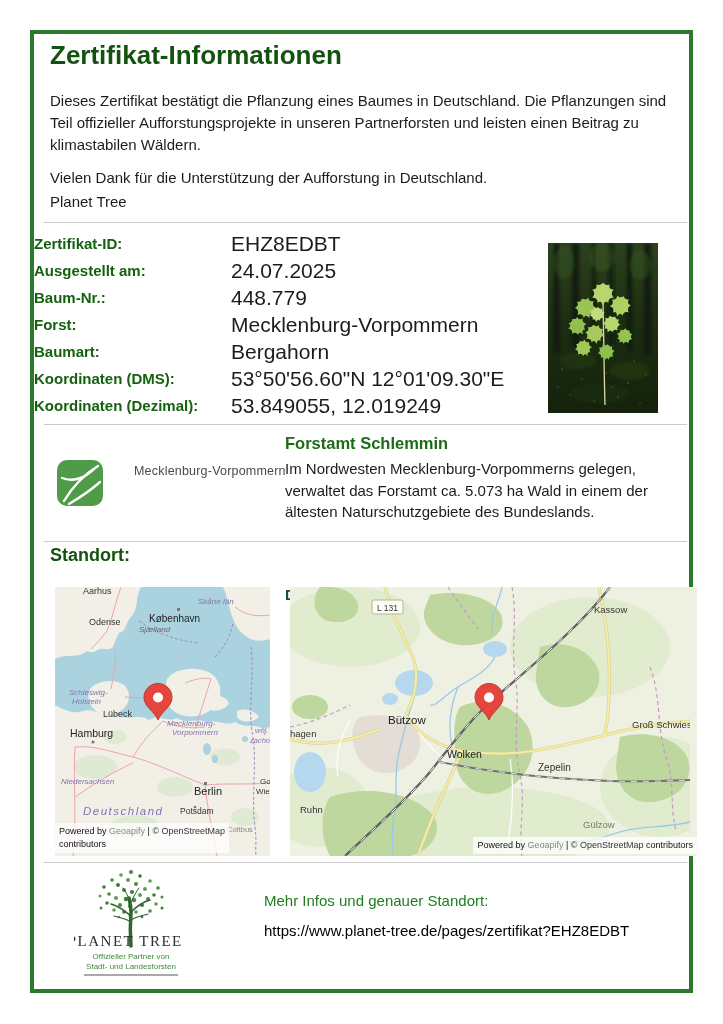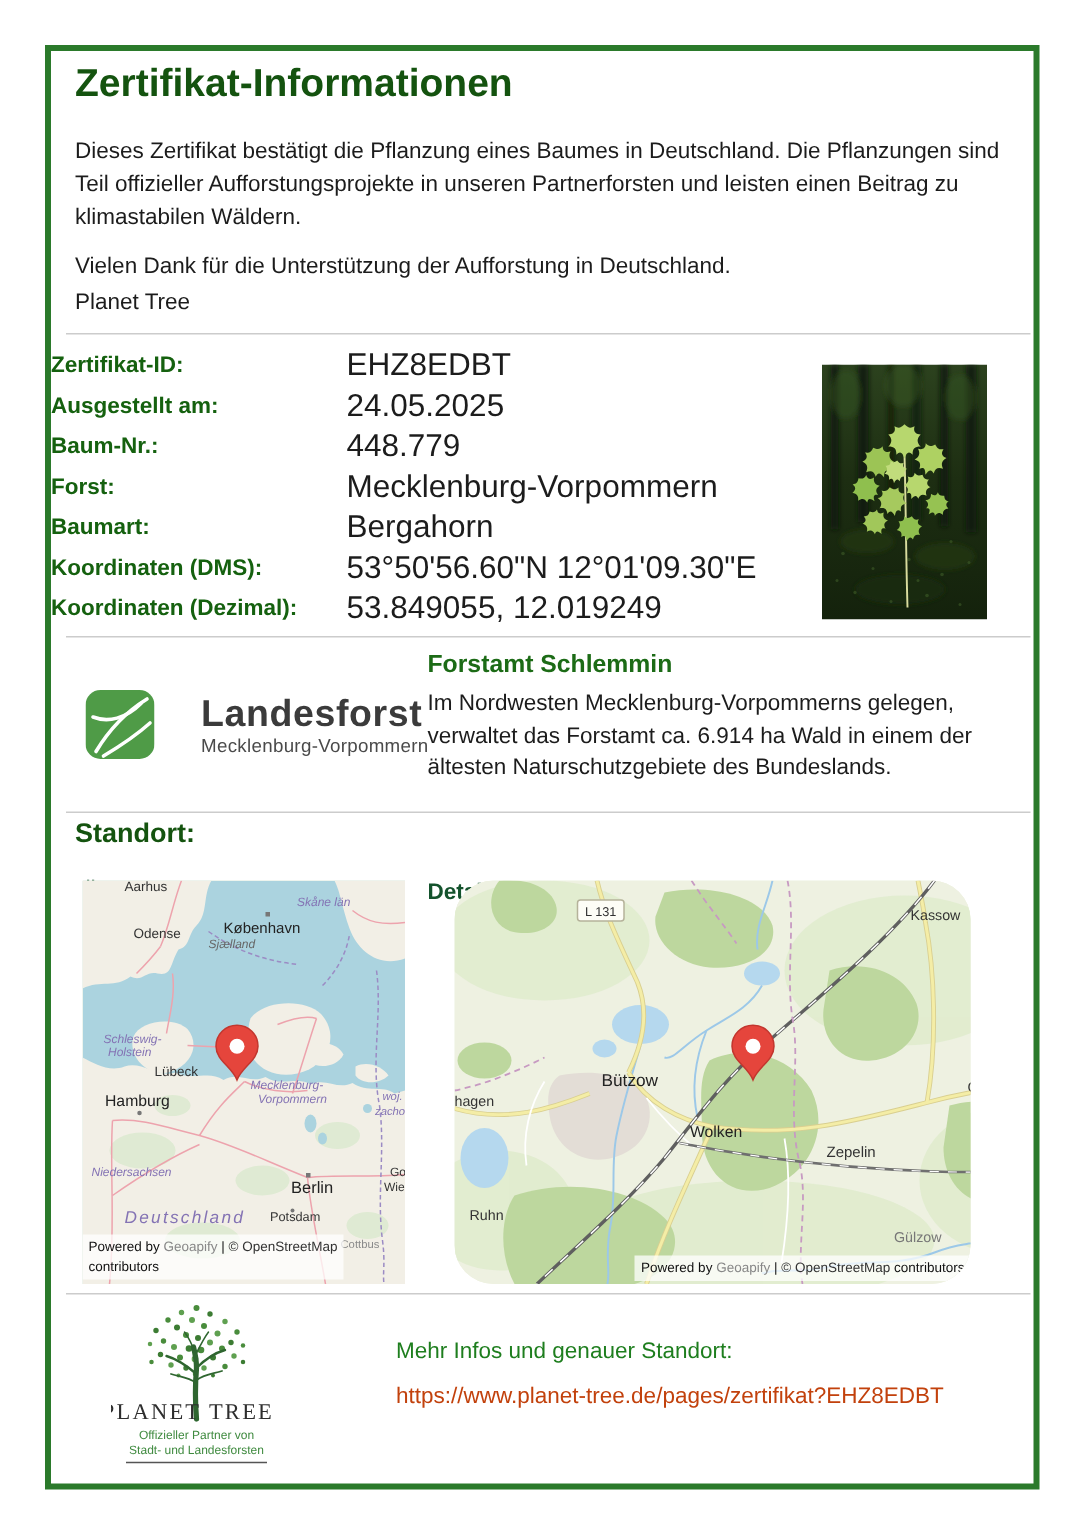--- a/index.html
+++ b/index.html
@@ -26,21 +26,21 @@
   .map-title{top:552px;font-size:15px;font-weight:bold;color:#14532d;}
   .map-box{top:553px;height:269px;overflow:hidden;background:#eef1e1;}
   .map-box svg{display:block;}
   .map-box text{font-family:"Liberation Sans",sans-serif;}
   .attr{position:absolute;background:rgba(255,255,255,.75);font-size:9px;color:#111;padding:2px 4px;line-height:13px;}
   .attr .grey{color:#888;}
   .attr .osm{color:#333;}
   .footer-logo{left:40px;top:832px;}
   .footer-links{left:230px;top:858px;width:430px;text-align:left;color:#1e7e1e;}
   .footer-info{font-size:15px;margin-bottom:13px;}
-  .footer-url{font-size:15px;text-decoration:none;color:#c2410c;}
+  .footer-url{font-size:15px;text-decoration:none;color:#000000;}
   .lbl{fill:#333;}
   .lbl-dark{fill:#222;}
   .lbl-it{fill:#8473b4;font-style:italic;}
   .lbl-grey{fill:#666;font-style:italic;}
 </style>
 </head>
 <body>
 
 <div class="page">
 <div class="frame">
@@ -60,21 +60,21 @@
 
   <div class="abs divider" style="top:188px;"></div>
 
   <div class="abs cert-table">
     <div class="cert-row">
       <div class="cert-label">Zertifikat-ID:</div>
       <div class="cert-value">EHZ8EDBT</div>
     </div>
     <div class="cert-row">
       <div class="cert-label">Ausgestellt am:</div>
-      <div class="cert-value">24.05.2025</div>
+      <div class="cert-value">24.07.2025</div>
     </div>
     <div class="cert-row">
       <div class="cert-label">Baum-Nr.:</div>
       <div class="cert-value">448.779</div>
     </div>
     <div class="cert-row">
       <div class="cert-label">Forst:</div>
       <div class="cert-value">Mecklenburg-Vorpommern</div>
     </div>
     <div class="cert-row">
@@ -157,29 +157,28 @@
     <svg width="46" height="46" viewBox="0 0 46 46">
       <rect width="46" height="46" rx="10" fill="#4f9b47"></rect>
       <g stroke="#fff" stroke-width="2.4" fill="none" stroke-linecap="round">
         <path d="M7,41 C16,26 28,14 41,6"></path>
         <path d="M5,18 C15,22 27,19 37,9"></path>
         <path d="M12,44 C22,38 33,31 43,22"></path>
       </g>
     </svg>
   </div>
   <div class="abs lf-text">
-    <div class="lf-name">Landesforst</div>
     <div class="lf-sub">Mecklenburg-Vorpommern</div>
   </div>
 
   <div class="abs fa-col">
     <div class="fa-head">Forstamt Schlemmin</div>
     <div class="fa-desc">
       <div>Im Nordwesten Mecklenburg-Vorpommerns gelegen,</div>
-      <div>verwaltet das Forstamt ca. 6.914 ha Wald in einem der</div>
+      <div>verwaltet das Forstamt ca. 5.073 ha Wald in einem der</div>
       <div>ältesten Naturschutzgebiete des Bundeslands.</div>
     </div>
   </div>
 
   <div class="abs divider" style="top:507px;"></div>
 
   <div class="abs standort-head">Standort:</div>
   <div class="abs map-title" style="left:21px;">Übersicht (Deutschland)</div>
   <div class="abs map-title" style="left:251px;">Detail (Pflanzort)</div>
 
@@ -259,21 +258,21 @@
         <text x="172" y="245" font-size="7.5" fill="#8a8a8a">Cottbus</text>
       </g>
       <g transform="translate(103,133)">
         <path d="M0,0 C-3.5,-9 -14,-13 -14,-22.5 C-14,-30.5 -7.7,-36.5 0,-36.5 C7.7,-36.5 14,-30.5 14,-22.5 C14,-13 3.5,-9 0,0 Z" fill="#e5453c" stroke="#c2362e" stroke-width="1"></path>
         <circle cx="0" cy="-22.5" r="5" fill="#fff"></circle>
       </g>
     </svg>
     <div class="attr" style="left:0;bottom:3px;"><span>Powered by </span><span class="grey">Geoapify</span><span> | </span><span class="osm">© OpenStreetMap</span><br><span>contributors</span></div>
   </div>
 
-  <div class="abs map-box" style="left:269px;width:344px;border-radius:26px;">
+  <div class="abs map-box" style="left:256px;width:407px;">
     <svg width="400" height="269" viewBox="0 0 400 269">
       <rect width="400" height="269" fill="#eef1e1"></rect>
       <g fill="#e0ecce" opacity="0.9">
         <ellipse cx="60" cy="40" rx="70" ry="40"></ellipse>
             <ellipse cx="300" cy="60" rx="80" ry="50"></ellipse>
         <ellipse cx="200" cy="240" rx="120" ry="40"></ellipse>
             <ellipse cx="370" cy="200" rx="60" ry="50"></ellipse>
         <ellipse cx="30" cy="220" rx="50" ry="40"></ellipse>
       </g>
       <g fill="#bdd79e">

